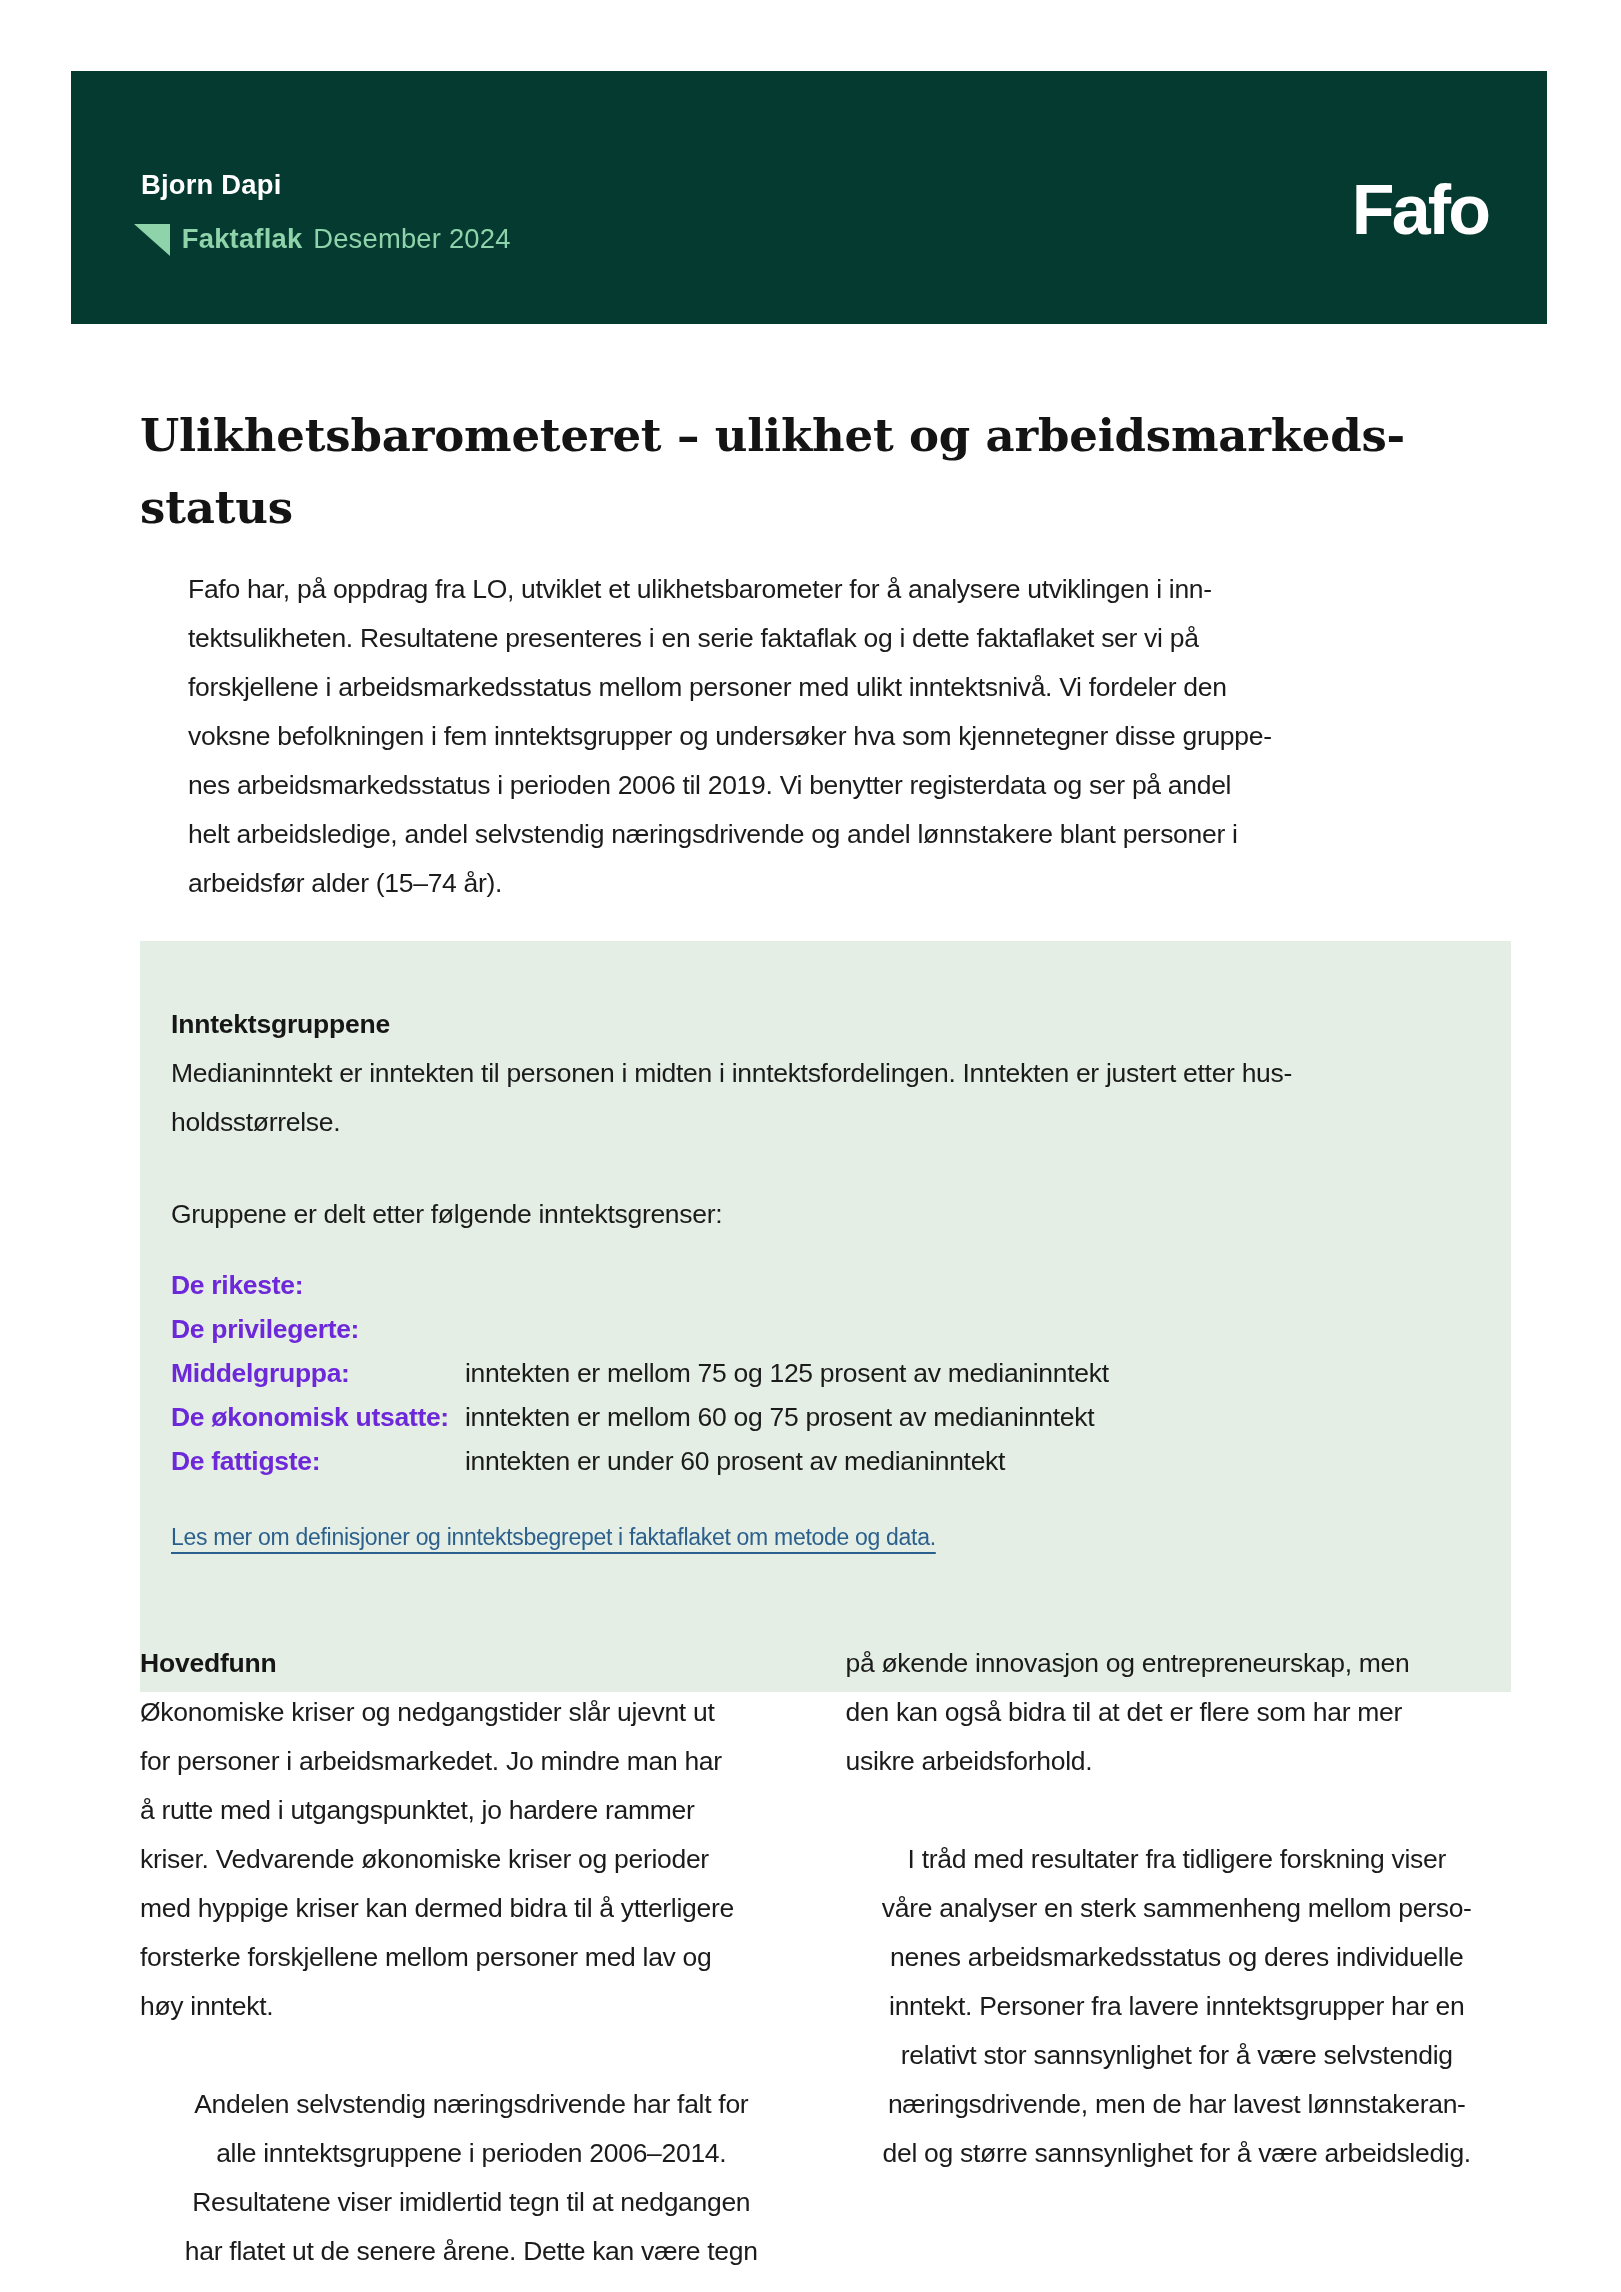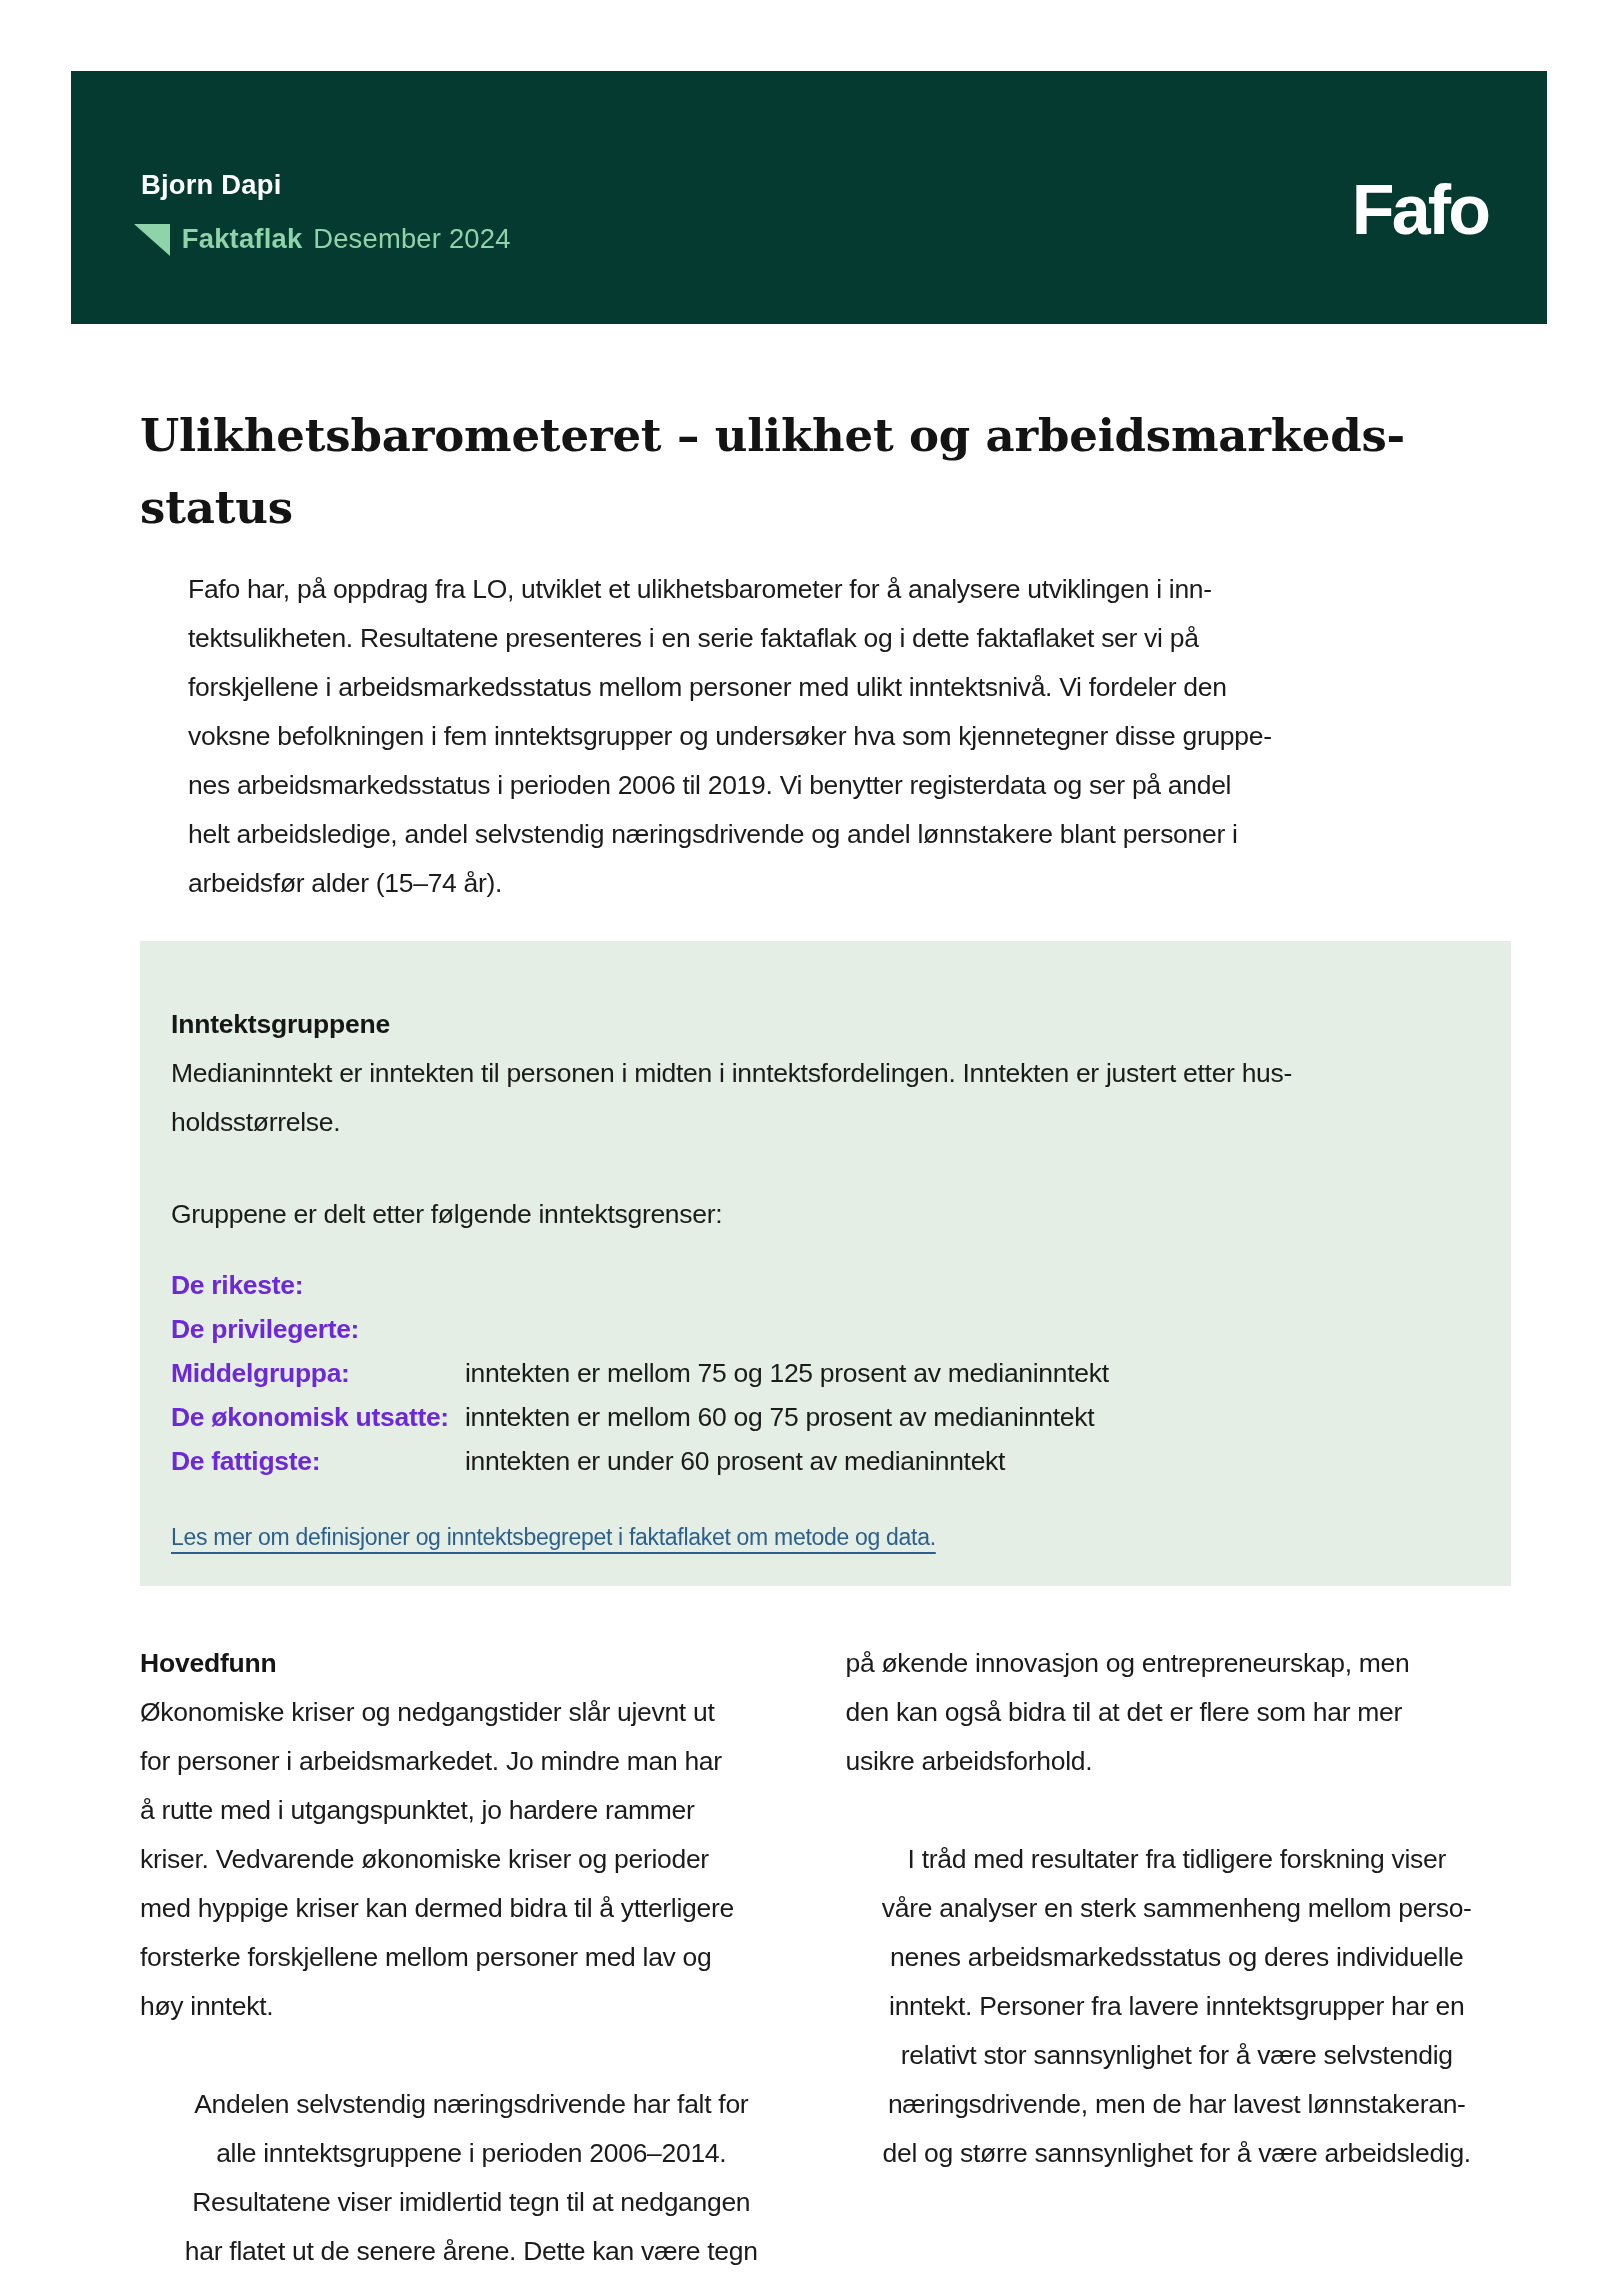--- a/index.html
+++ b/index.html
@@ -49,21 +49,21 @@
   
   .bodytext{
     font-size:26.5px;line-height:49px;letter-spacing:-0.3px;color:var(--text-color,#1b1b1b);
     white-space:pre-line;margin:0;
   }
   .intro{
     position:absolute;left:140px;top:565px;width:1362px;margin-left:48px;
   }
   
   .infobox{
-    position:absolute;left:140px;top:941px;width:1371px;height:645px;
+    position:absolute;left:140px;top:941px;width:1371px;height:751px;
     background:var(--infobox-bg,#e4eee5);
     box-sizing:border-box;padding:59px 33px 0 31px;
   }
   .infobox h2{
     margin:0;font-size:26.5px;line-height:49px;font-weight:bold;letter-spacing:-0.2px;color:#161616;
   }
   .groups-intro{margin-top:43px;}
   .group-table{margin-top:23.5px;}
   .group-row{display:flex;font-size:26.5px;line-height:44px;letter-spacing:-0.3px;}
   .g-label{width:294px;flex:0 0 294px;font-weight:bold;color:#6d28d9;}

